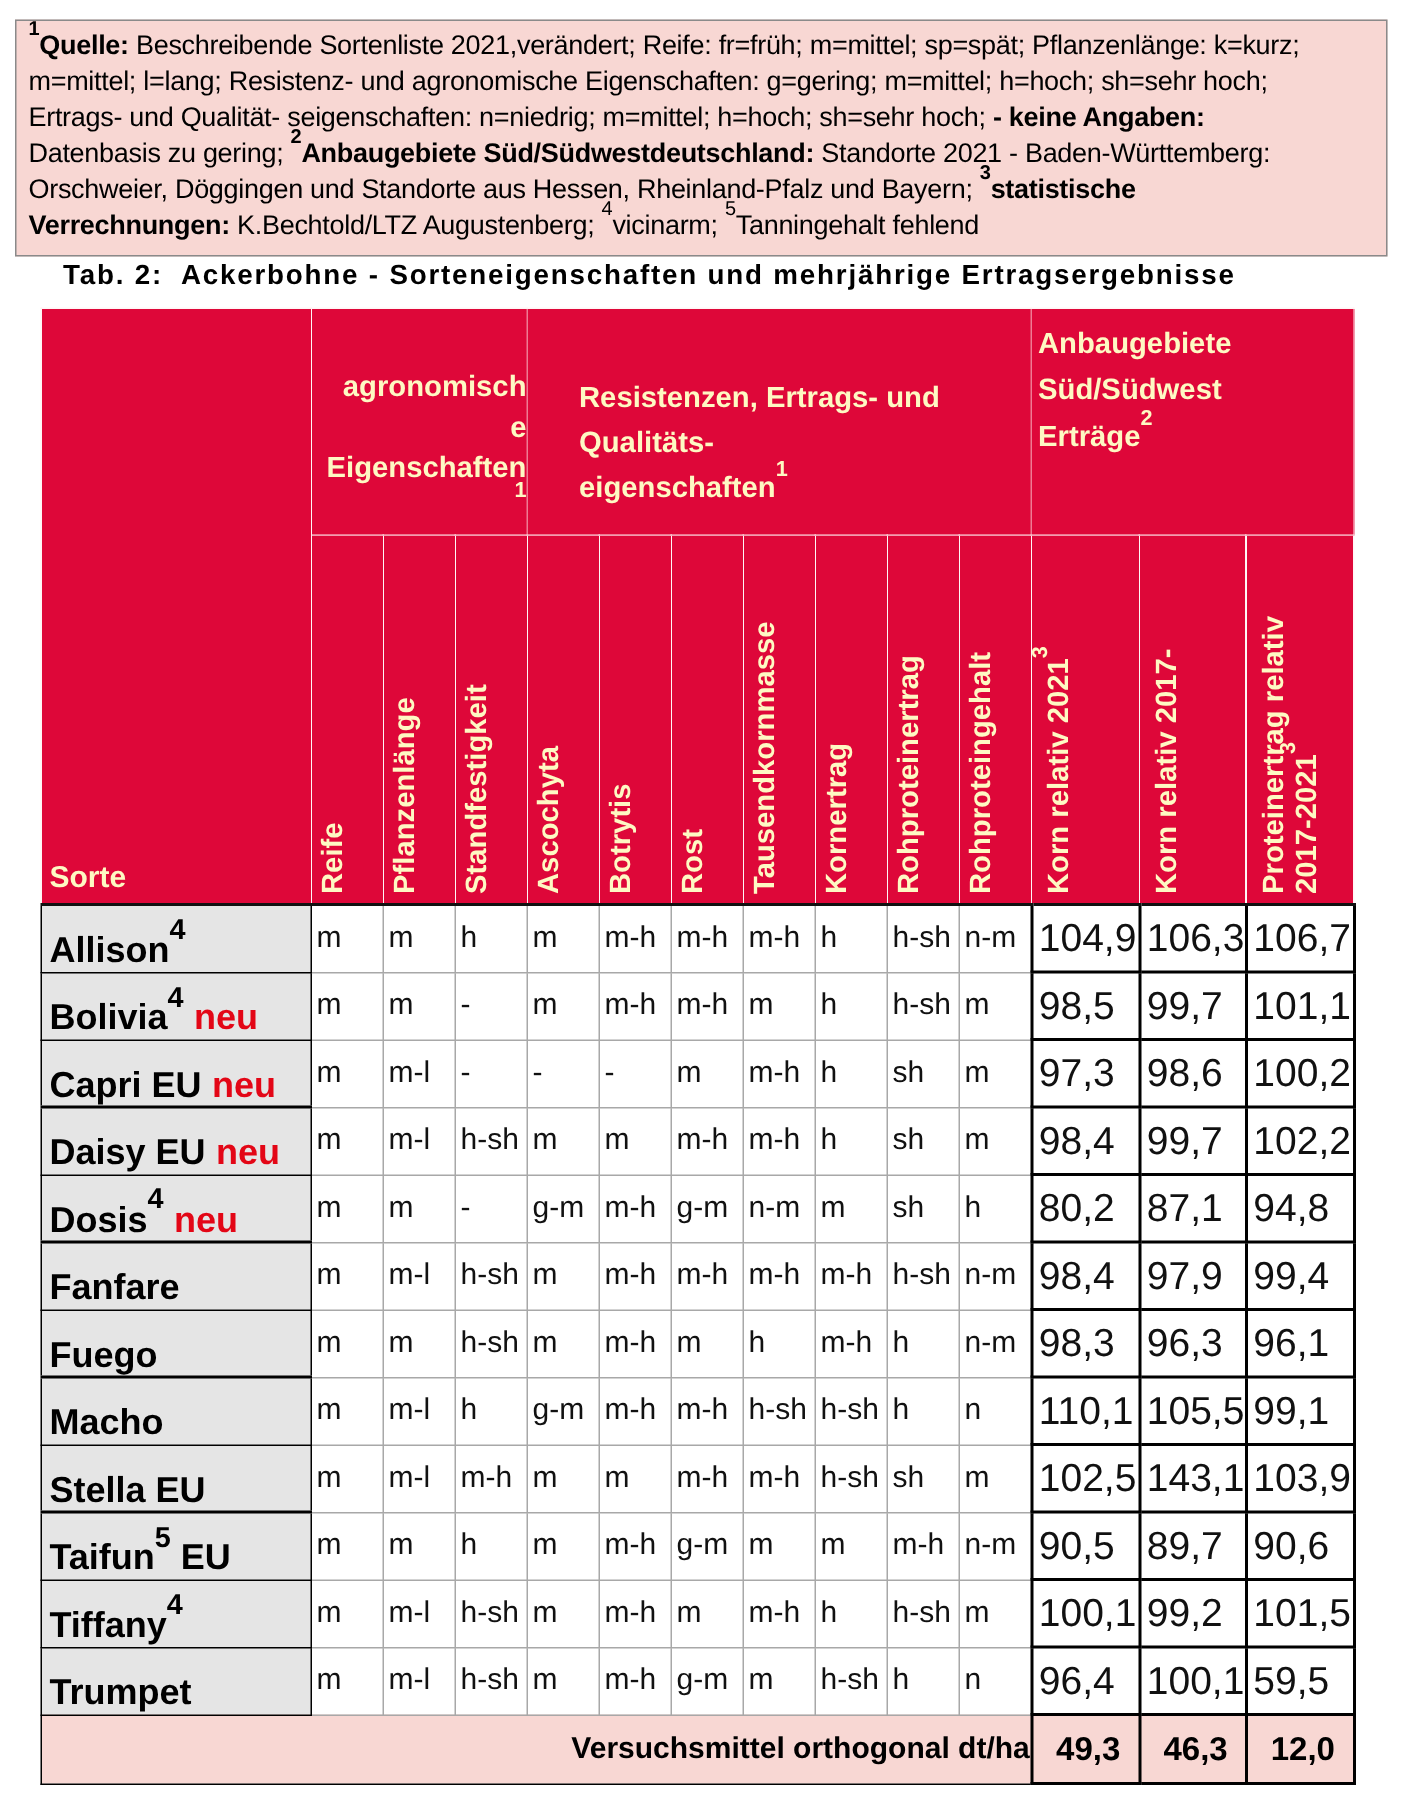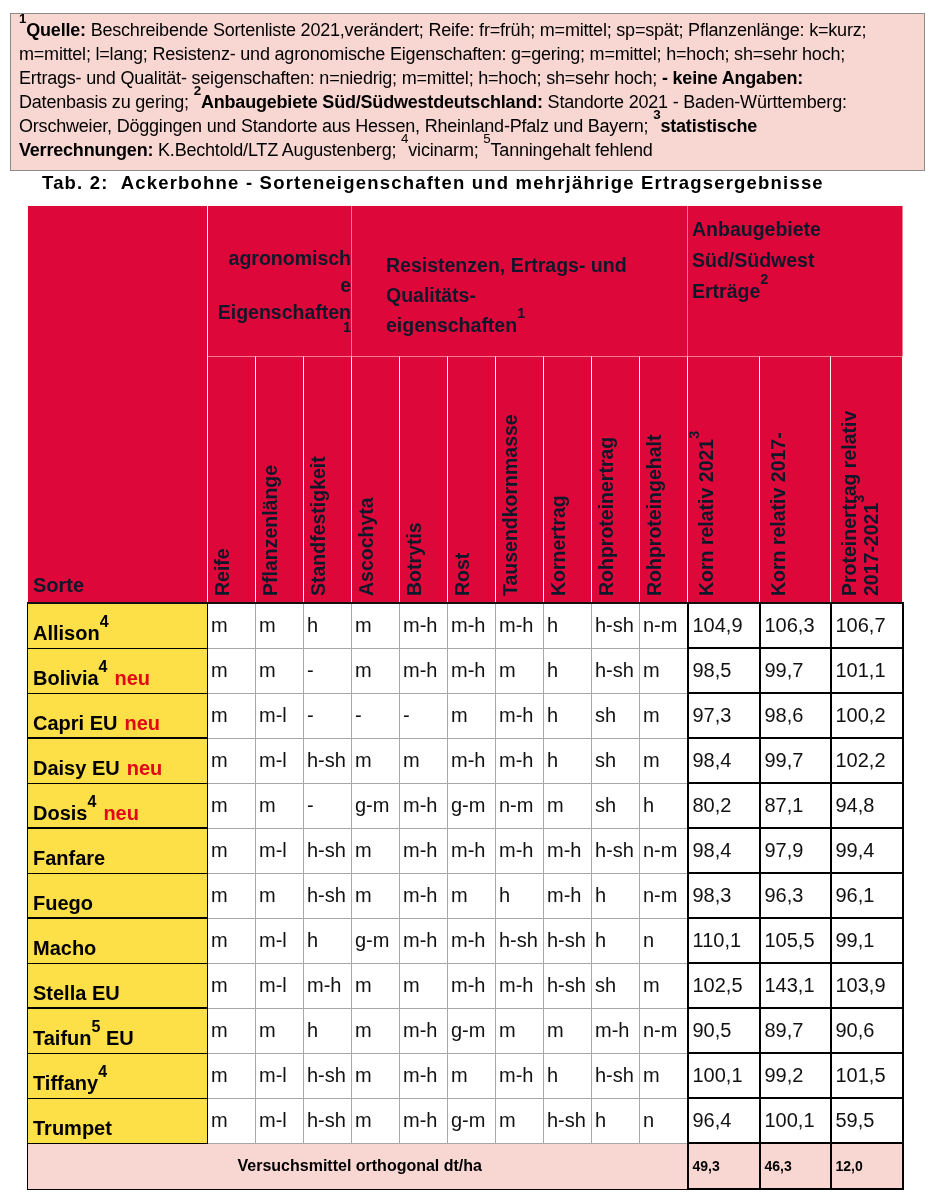--- a/index.html
+++ b/index.html
@@ -27,21 +27,21 @@
 
   
   table.sorten {
     position:absolute; left:27px; top:205px;
     border-collapse:collapse; table-layout:fixed;
   }
   table.sorten th, table.sorten td { margin:0; }
 
   
   thead th {
-    background:var(--red); color:#0f172a; font-weight:bold;
+    background:var(--red); color:#fef9c3; font-weight:bold;
     border:1px solid rgba(255,238,238,0.5);
     text-align:left; vertical-align:bottom; padding:0;
   }
   th.corner { position:relative; border-bottom:2px solid #111;padding-left:28px; }
   .corner-label { position:absolute; left:5px; bottom:5px; font-size:20px; }
   th.group { height:150px; }
   .glabel { font-size:19.5px; padding-left:4px; }
   .g0 .glabel { line-height:27px; padding-bottom:3px;text-align:right; }
   .g1 .glabel { line-height:30px; padding-bottom:16px;margin-left:30px; }
   th.group.g2 { vertical-align:top; }
@@ -51,44 +51,44 @@
   .rot {
     position:absolute; left:4px; top:calc(100% - 6px);
     transform-origin:0 0; transform:rotate(-90deg);
     width:233px; font-size:19.5px; line-height:21px; text-align:left;
   }
   th.yieldhead .rot { left:7px; line-height:22px; }
 
   
   tbody tr { height:45px; }
   th.name {
-    background:#fde047; border:1px solid #000; font-size:20px; font-weight:bold;
+    background:#e5e5e5; border:1px solid #000; font-size:24px; font-weight:bold;
     text-align:left; vertical-align:middle; padding:16px 0 0 5px; line-height:21px;
   }
   tr.thick th.name { border-top:2.5px solid #000; }
   th.name sup { font-size:80%; top:-0.33em; }
   .neu { color:var(--neu); font-weight:bold; margin-left:7px; }
   td.val {
     border:1px solid var(--grid); font-size:20px; color:#111;
     text-align:left; vertical-align:middle; padding:0 0 0 3px;
   }
   td.num {
-    border:2px solid #000; font-size:20px; color:#111;
+    border:2px solid #000; font-size:26px; color:#111;
     text-align:left; vertical-align:middle; padding:0 0 0 4px;
   }
 
   
   tfoot tr { height:46px; }
   td.flabel {
-    background:var(--pink); border:1px solid #000; font-size:16px; font-weight:bold;
-    text-align:center; vertical-align:middle; padding:0 0 0 5px;
+    background:var(--pink); border:1px solid #000; font-size:20px; font-weight:bold;
+    text-align:right; vertical-align:middle; padding:0 0 0 5px;
   }
   td.fnum {
-    background:var(--pink); border:2px solid #000; font-size:14px; font-weight:bold;
-    text-align:left; vertical-align:middle; padding:0 0 0 4px;
+    background:var(--pink); border:2px solid #000; font-size:22px; font-weight:bold;
+    text-align:center; vertical-align:middle; padding:0 0 0 4px;
   }
 </style>
 </head>
 <body>
 
 <div class="page">
   <div class="info-box" id="info-box"><span class="b"><sup>1</sup>Quelle:</span><span> Beschreibende Sortenliste 2021,verändert; Reife: fr=früh; m=mittel; sp=spät; Pflanzenlänge: k=kurz;<br>m=mittel; l=lang; Resistenz- und agronomische Eigenschaften: g=gering; m=mittel; h=hoch; sh=sehr hoch;<br>Ertrags- und Qualität- seigenschaften: n=niedrig; m=mittel; h=hoch; sh=sehr hoch; </span><span class="b">- keine Angaben:</span><span><br>Datenbasis zu gering; </span><span class="b"><sup>2</sup>Anbaugebiete Süd/Südwestdeutschland:</span><span> Standorte 2021 - Baden-Württemberg:<br>Orschweier, Döggingen und Standorte aus Hessen, Rheinland-Pfalz und Bayern; </span><span class="b"><sup>3</sup>statistische<br>Verrechnungen:</span><span> K.Bechtold/LTZ Augustenberg; <sup>4</sup>vicinarm; <sup>5</sup>Tanningehalt fehlend</span></div>
   <div class="tab-title">Tab. 2:  Ackerbohne - Sorteneigenschaften und mehrjährige Ertragsergebnisse</div>
   <table class="sorten" id="sorten-table">
       <colgroup>

